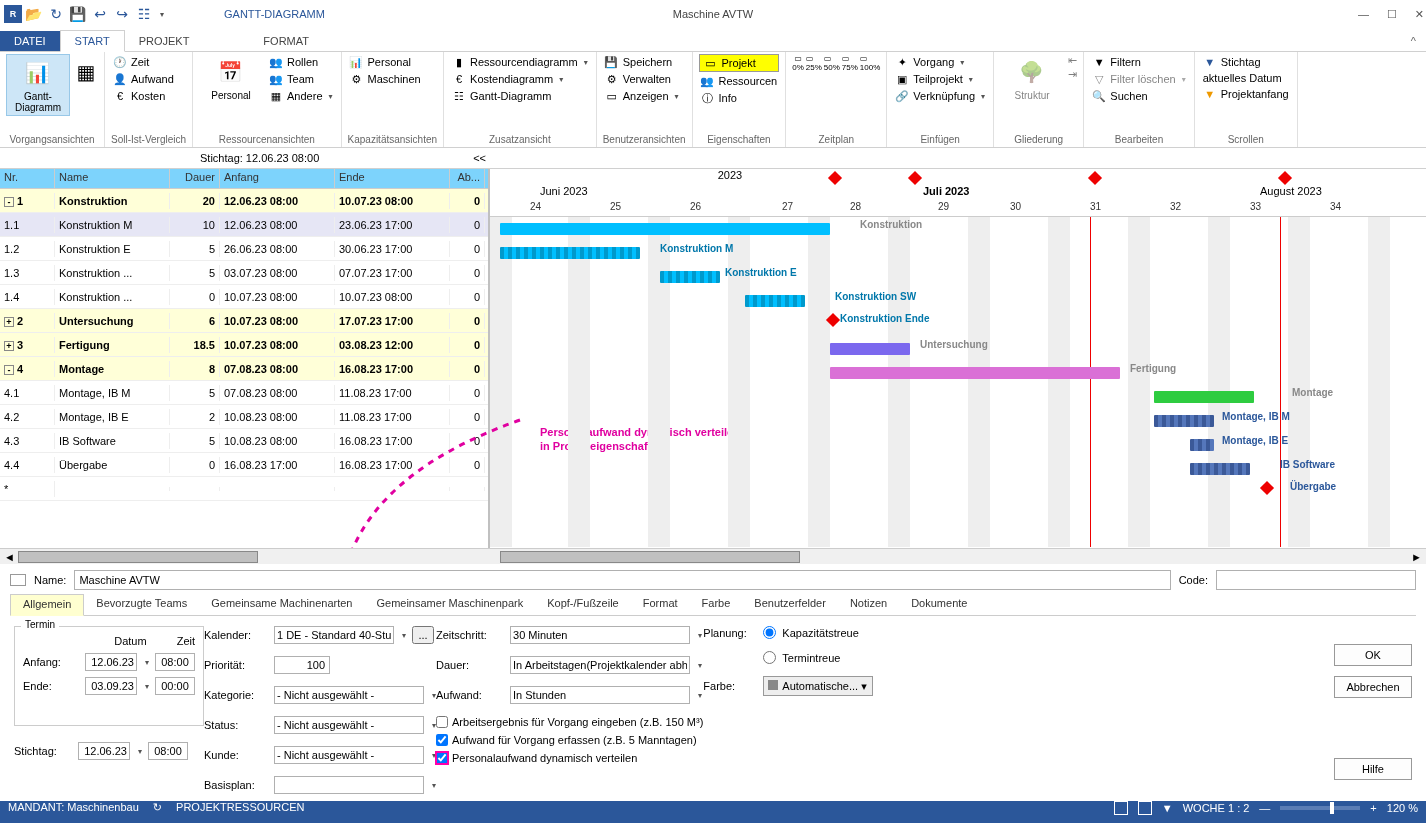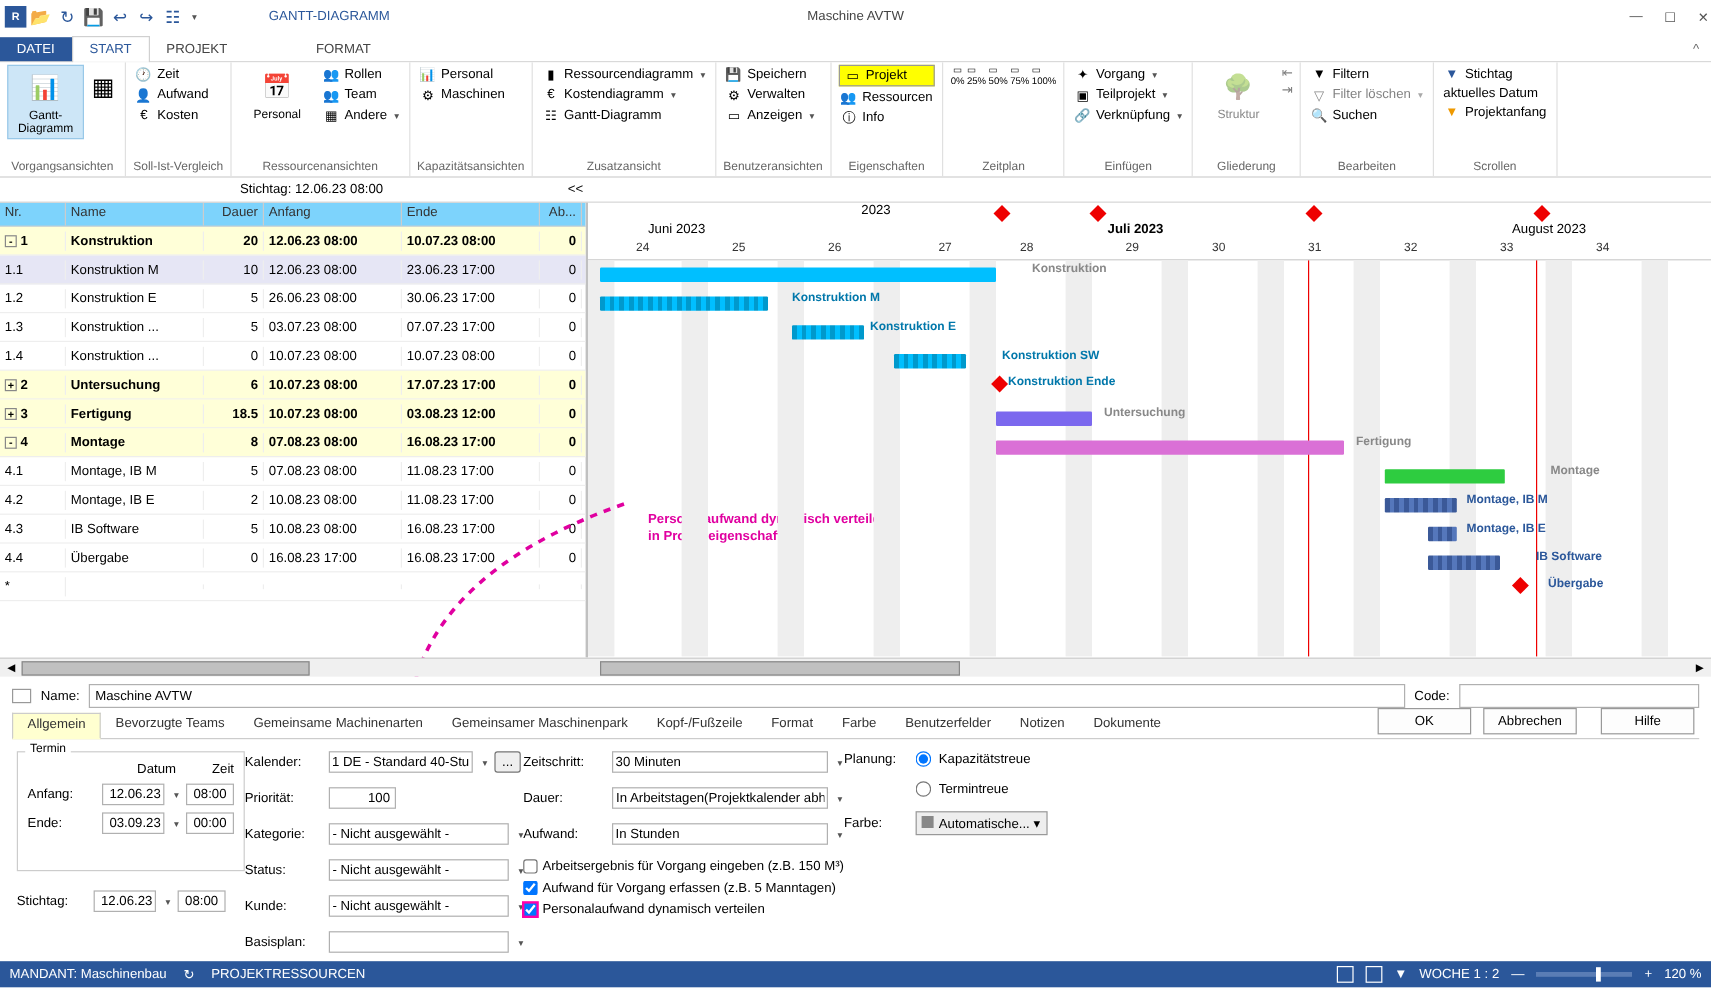--- a/index.html
+++ b/index.html
@@ -81,21 +81,21 @@
 .date-in{width:52px;border:1px solid #b0b0b0;height:18px;padding:1px 2px;text-align:right}
 .time-in{width:40px;border:1px solid #b0b0b0;height:18px;padding:1px 2px;text-align:center}
 .col2{display:flex;flex-direction:column;gap:6px}
 .sel-in{width:150px;border:1px solid #b0b0b0;height:18px;padding:1px 2px;background:#fff}
 .num-in{width:56px;border:1px solid #b0b0b0;height:18px;text-align:right;padding:1px 4px}
 .chk-row{display:flex;align-items:center;gap:4px}
 .chk{width:12px;height:12px}
 .hl-check{outline:2px solid #ff00aa;outline-offset:-1px}
 .side-btn{width:78px;height:22px;border:1px solid #999;background:#fdfdfd;text-align:center;line-height:20px;cursor:pointer}
 
-.statusbar{position:absolute;bottom:0;left:0;right:0;height:22px;background:#2b579a;color:#fff;display:flex;align-items:center;padding:0 8px;gap:14px;font-size:10px}
+.statusbar{position:absolute;bottom:0;left:0;right:0;height:22px;background:#2b579a;color:#fff;display:flex;padding:0 8px;gap:14px;font-size:10px}
 .status-right{position:absolute;right:8px;display:flex;align-items:center;gap:10px}
 .sb-icon{width:14px;height:14px;border:1px solid #fff;display:inline-block}
 
 .i-folder{color:#d9a441}.i-blue{color:#2b579a}
 </style>
 </head>
 <body>
 
 <div class="titlebar">
   <div class="app-icon">R</div>
@@ -661,21 +661,21 @@
           <span>Termintreue</span>
         </div>
       <div class="fld-row">
           <span style="width:54px">Farbe:</span>
           <button style="width:110px;height:20px;text-align:left;padding-left:4px;background:#eee;border:1px solid #999"><span style="display:inline-block;width:10px;height:10px;background:#888;margin-right:4px"></span><span>Automatische...</span> ▾</button>
         </div>
     </div>
   </div>
 </div>
 
-<div style="position:absolute;right:14px;top:590px;display:flex;gap:10px">
+<div style="position:absolute;right:14px;top:644px;display:flex;flex-direction:column;gap:10px">
   <div class="side-btn">OK</div>
   <div class="side-btn">Abbrechen</div>
   <div style="height:40px"></div>
   <div class="side-btn">Hilfe</div>
 </div>
 
 <div class="statusbar">
   <span>MANDANT: Maschinenbau</span>
   <span>↻</span>
   <span>PROJEKTRESSOURCEN</span>

